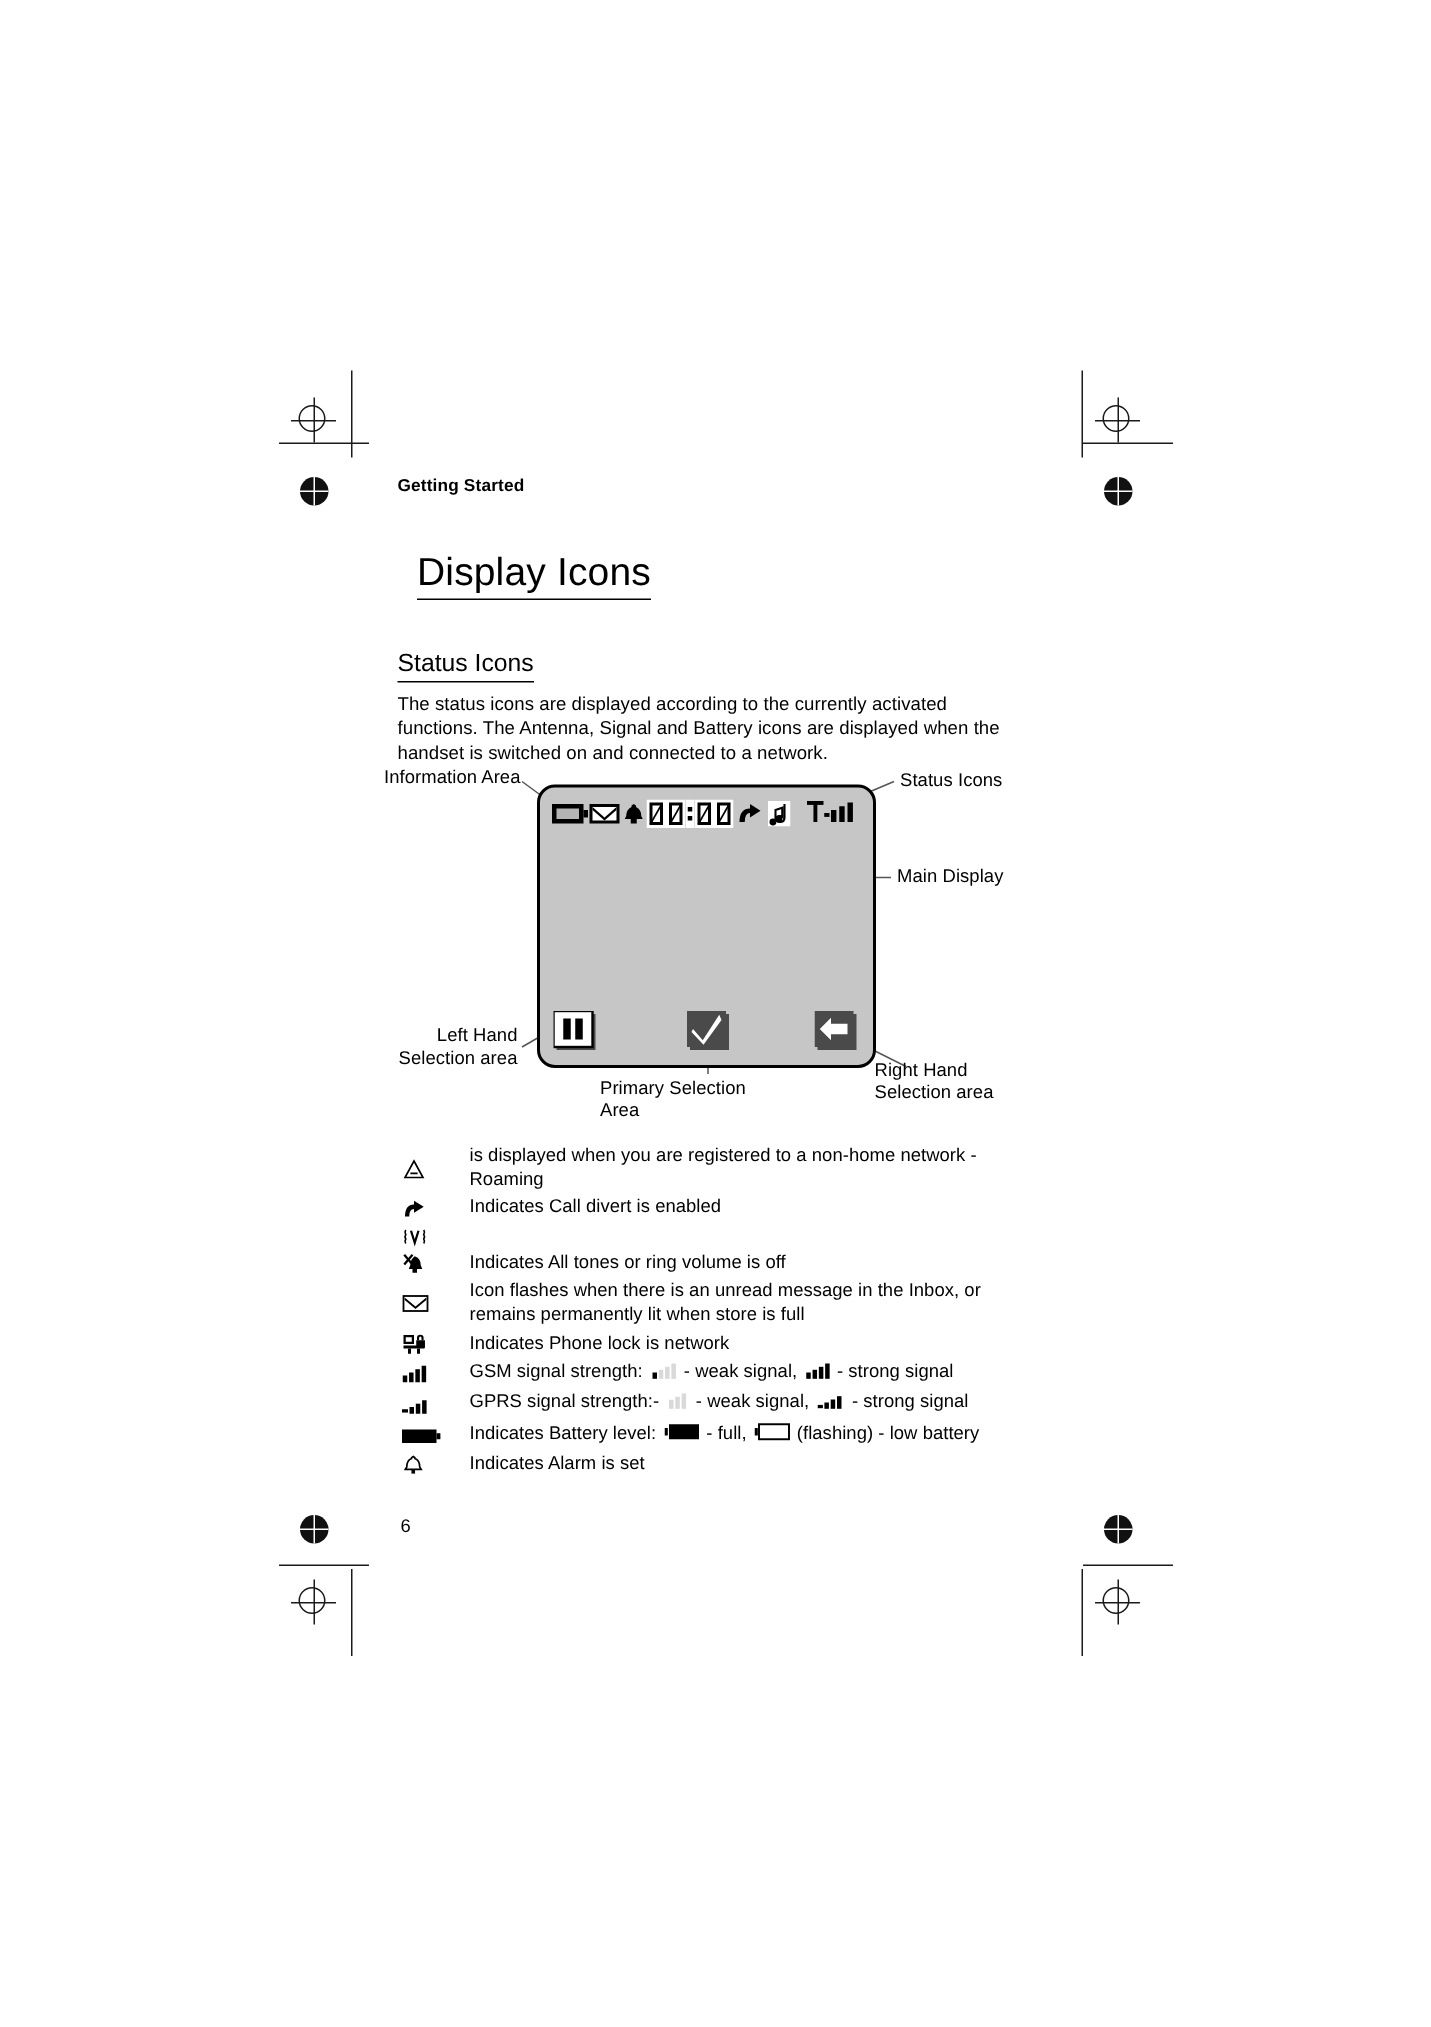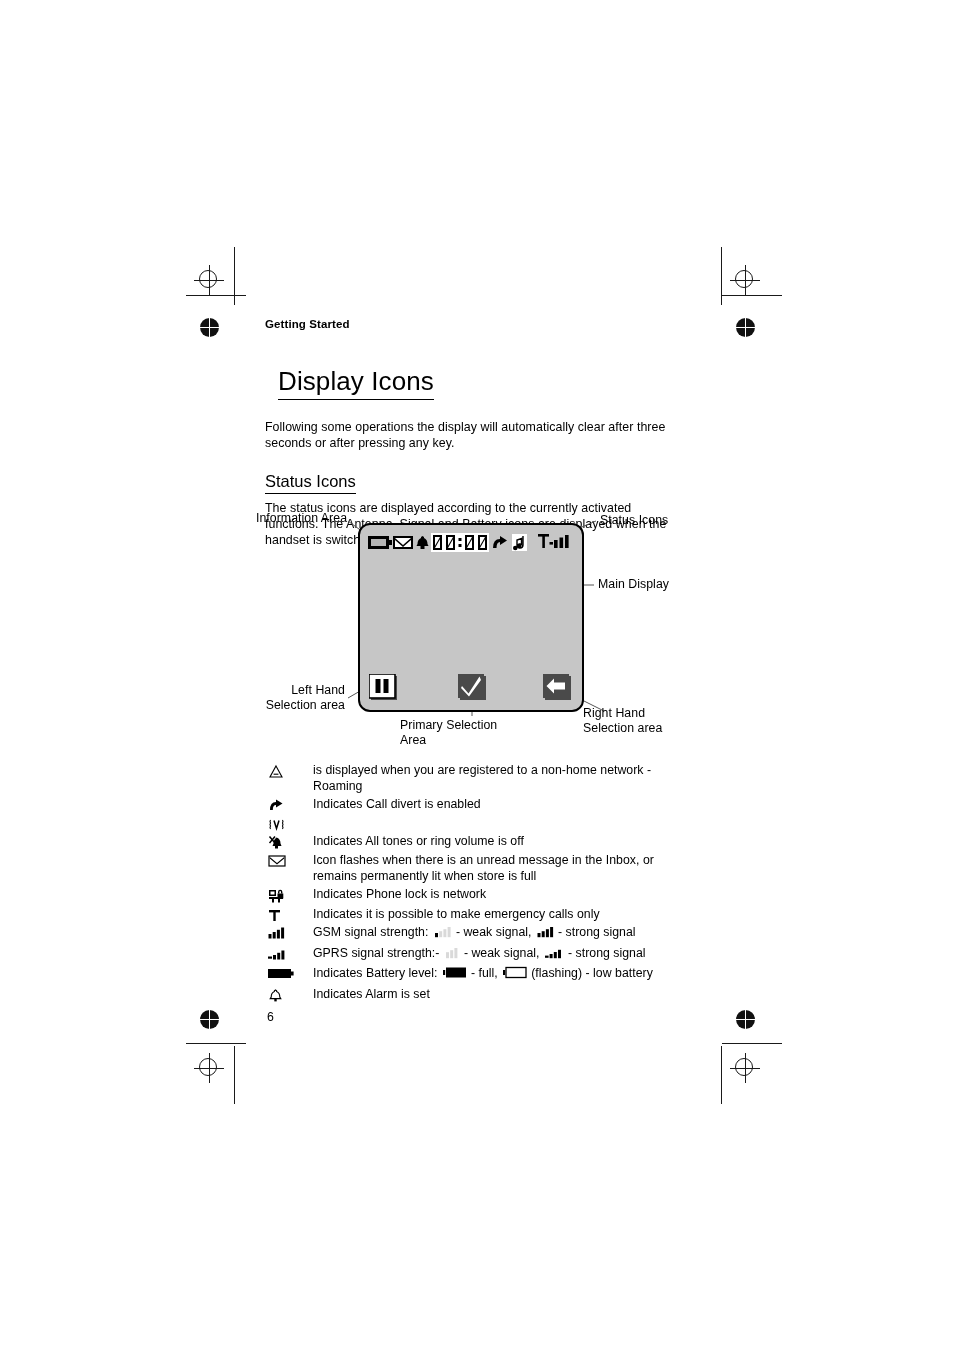--- a/index.html
+++ b/index.html
@@ -166,21 +166,21 @@
 
   
   .legend {
     position: absolute;
     left: 265px;
     top: 763px;
     width: 410px;
   }
   .legend-row {
     display: flex;
-    align-items: flex-start;
+    align-items: center;
     margin-bottom: 2.5px;
     min-height: 16px;
   }
   .legend-icon {
     width: 48px;
     flex: 0 0 48px;
     display: flex;
     align-items: center;
     justify-content: flex-start;
     padding-top: 1px;
@@ -239,21 +239,20 @@
 <div class="trim-line" style="left:234px; top:1046px; width:1.2px; height:58px;"></div>
 <div class="trim-line" style="left:721px; top:1046px; width:1.2px; height:58px;"></div>
 
 <div class="page">
   <div class="running-head">Getting Started</div>
 
   <div class="title-wrap">
     <h1 class="title">Display Icons</h1>
   </div>
 
-  <p class="body-text">Following some operations the display will automatically clear after three seconds or after pressing any key.</p>
 
   <div class="subtitle-wrap">
     <h2 class="subtitle">Status Icons</h2>
   </div>
 
   <p class="body-text">The status icons are displayed according to the currently activated functions. The Antenna, Signal and Battery icons are displayed when the handset is switched on and connected to a network.</p>
 </div>
 
 <div class="diagram">
   <svg width="954" height="1351" xmlns="http://www.w3.org/2000/svg">
@@ -464,29 +463,20 @@
         <path d="M10 4 q0-2.2 2.2-2.2 T14.4 4 L14.4 5.5 L13 5.5 L13 4 q0-1-0.8-1 T11.4 4 L11.4 5.5 L10 5.5 Z" fill="#000"></path>
         <rect x="9.5" y="5.5" width="5.8" height="5" fill="#000"></rect>
         <rect x="1" y="9" width="14" height="2" fill="#000"></rect>
         <rect x="4" y="11" width="2" height="3.5" fill="#000"></rect>
         <rect x="10" y="11" width="2" height="3.5" fill="#000"></rect>
       </svg>
     </div>
     <div class="legend-text">Indicates Phone lock is network</div>
   </div>
 
-  <div class="legend-row">
-    <div class="legend-icon">
-      <svg width="14" height="15" viewBox="0 0 14 15">
-        <rect x="1" y="2" width="11" height="2.4" fill="#000"></rect>
-        <rect x="5.3" y="2" width="2.4" height="11" fill="#000"></rect>
-      </svg>
-    </div>
-    <div class="legend-text">Indicates it is possible to make emergency calls only</div>
-  </div>
 
   <div class="legend-row">
     <div class="legend-icon">
       <svg width="18" height="14" viewBox="0 0 18 14">
         <rect x="0.5" y="8" width="3" height="4.5" fill="#000"></rect>
         <rect x="4.7" y="6" width="3" height="6.5" fill="#000"></rect>
         <rect x="8.9" y="3.8" width="3" height="8.7" fill="#000"></rect>
         <rect x="13.1" y="1.5" width="3" height="11" fill="#000"></rect>
       </svg>
     </div>

